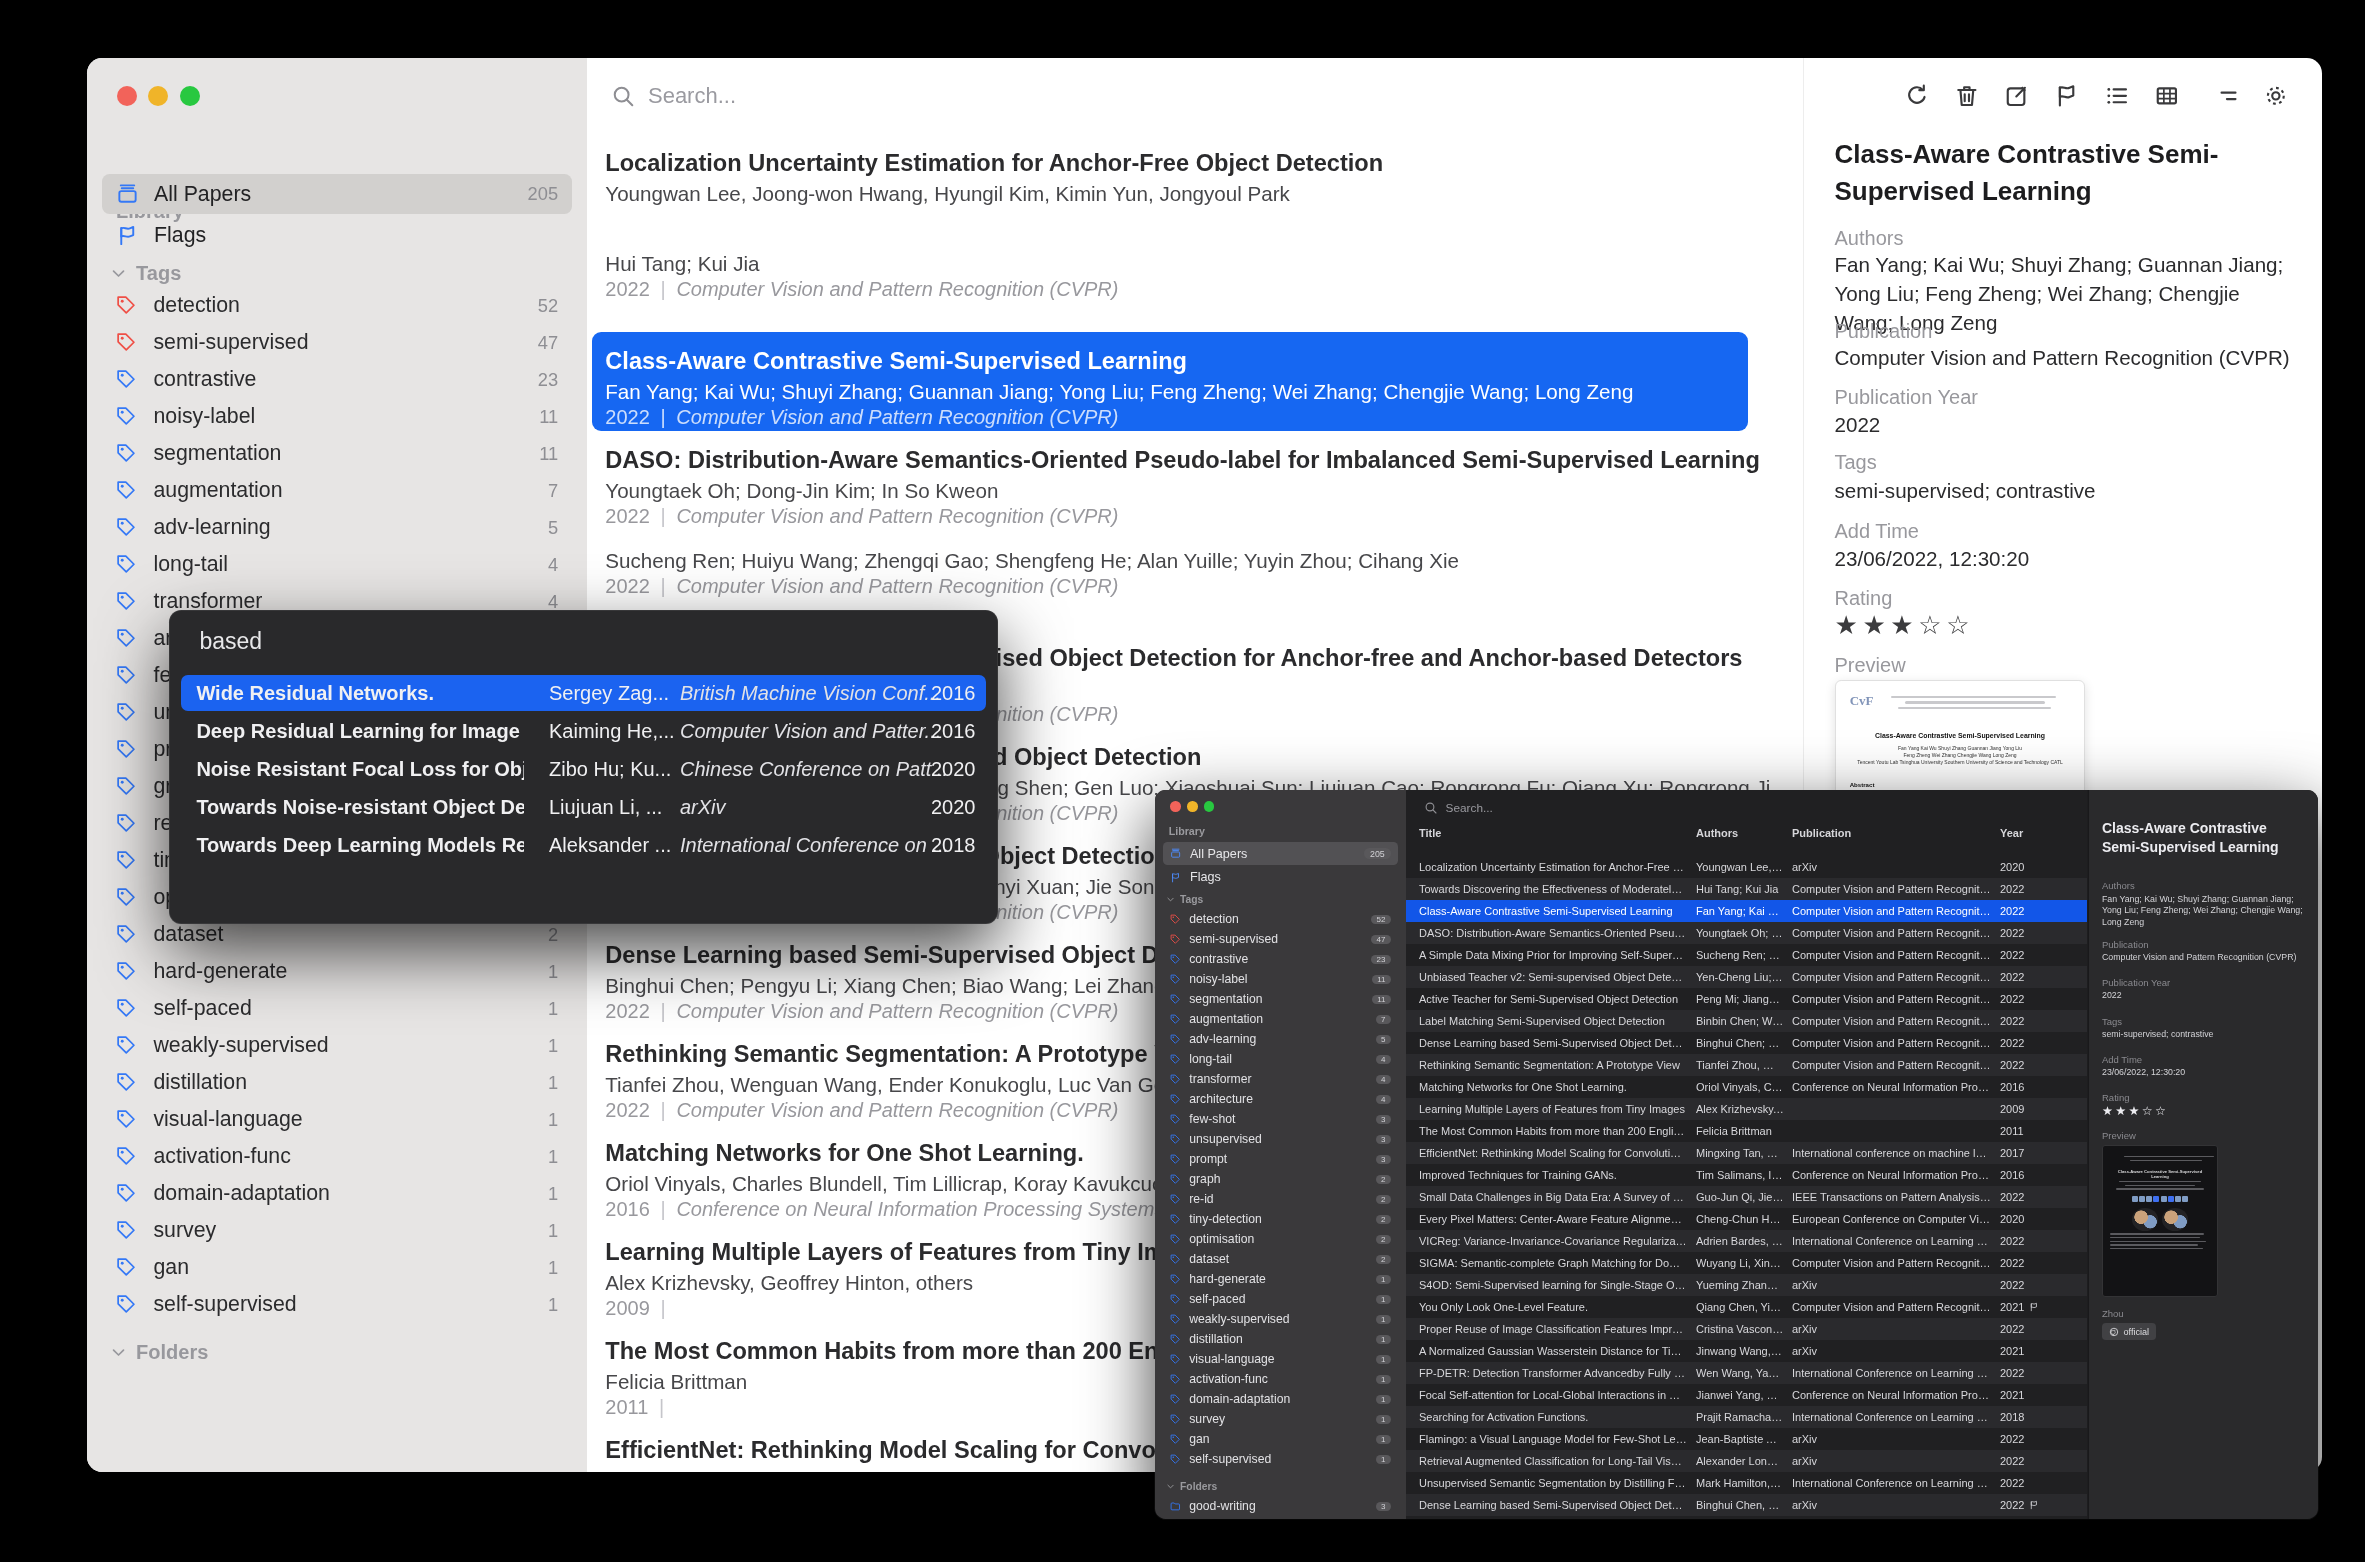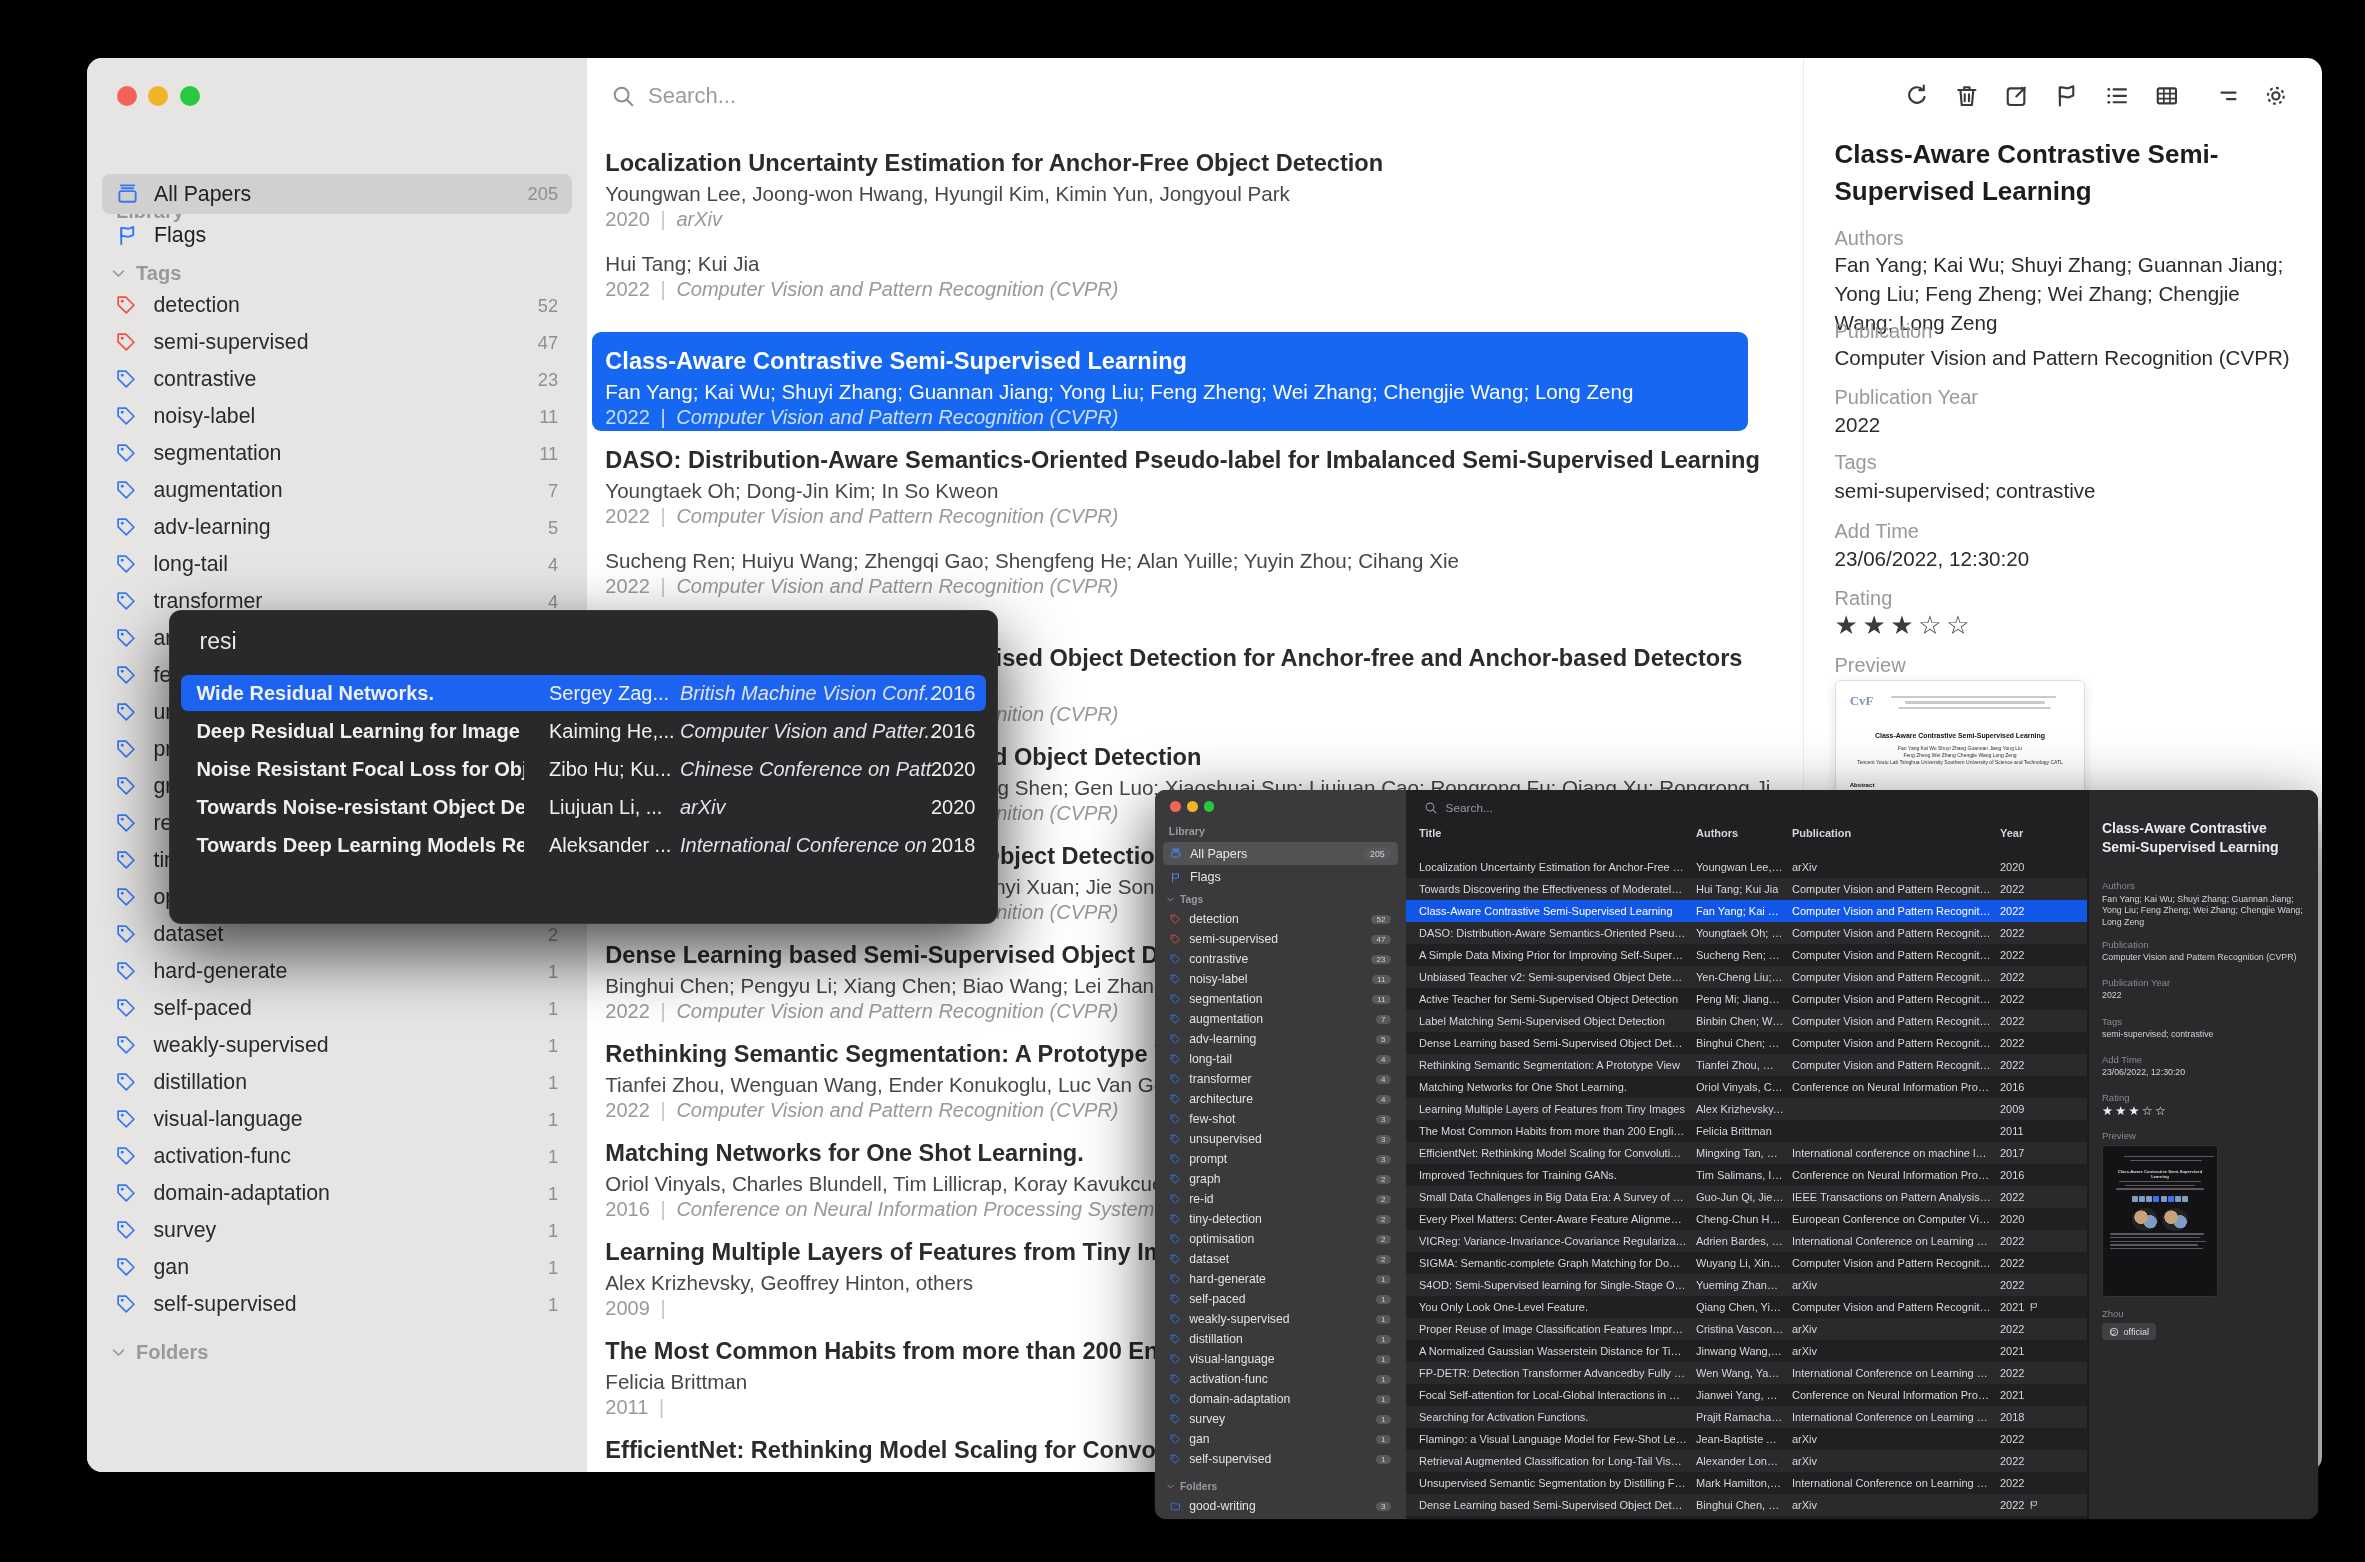--- a/index.html
+++ b/index.html
@@ -458,21 +458,20 @@
       <svg class="icon" viewBox="0 0 32 32" width="24.4" height="24.4">
           <use href="#i-search" transform="scale(1.33)"></use>
         </svg>
       <span class="ph">Search...</span>
     </div>
     <div id="paper-items">
 
     <div class="pitem">
           <div class="ttl">Localization Uncertainty Estimation for Anchor-Free Object Detection</div>
           <div class="aut">Youngwan Lee, Joong-won Hwang, Hyungil Kim, Kimin Yun, Jongyoul Park</div>
-          <div class="meta"><span>2020</span><span class="pipe">|</span><span class="pub">arXiv</span></div>
         </div>
         <div class="pitem">
           <div class="aut">Hui Tang; Kui Jia</div>
           <div class="meta"><span>2022</span><span class="pipe">|</span><span class="pub">Computer Vision and Pattern Recognition (CVPR)</span></div>
         </div>
         <div class="pitem selected">
           <div class="ttl">Class-Aware Contrastive Semi-Supervised Learning</div>
           <div class="aut">Fan Yang; Kai Wu; Shuyi Zhang; Guannan Jiang; Yong Liu; Feng Zheng; Wei Zhang; Chengjie Wang; Long Zeng</div>
           <div class="meta"><span>2022</span><span class="pipe">|</span><span class="pub">Computer Vision and Pattern Recognition (CVPR)</span></div>
         </div>
@@ -642,21 +641,21 @@
               <i></i>
             </div>
           <div class="bar t" style="width:80%"></div>
         </div>
       </div>
     </div>
   </div>
 </div>
 
 <div id="popup">
-  <div class="pp-query">resi</div>
+  <div class="pp-query">based</div>
   <div id="pp-rows">
 
   <div class="pp-row selected">
         <span class="c c1">Wide Residual Networks.</span>
         <span class="c c2">Sergey Zag...</span>
         <span class="c c3">British Machine Vision Conf...</span>
         <span class="c c4">2016</span>
       </div>
       <div class="pp-row">
         <span class="c c1">Deep Residual Learning for Image Reco...</span>

